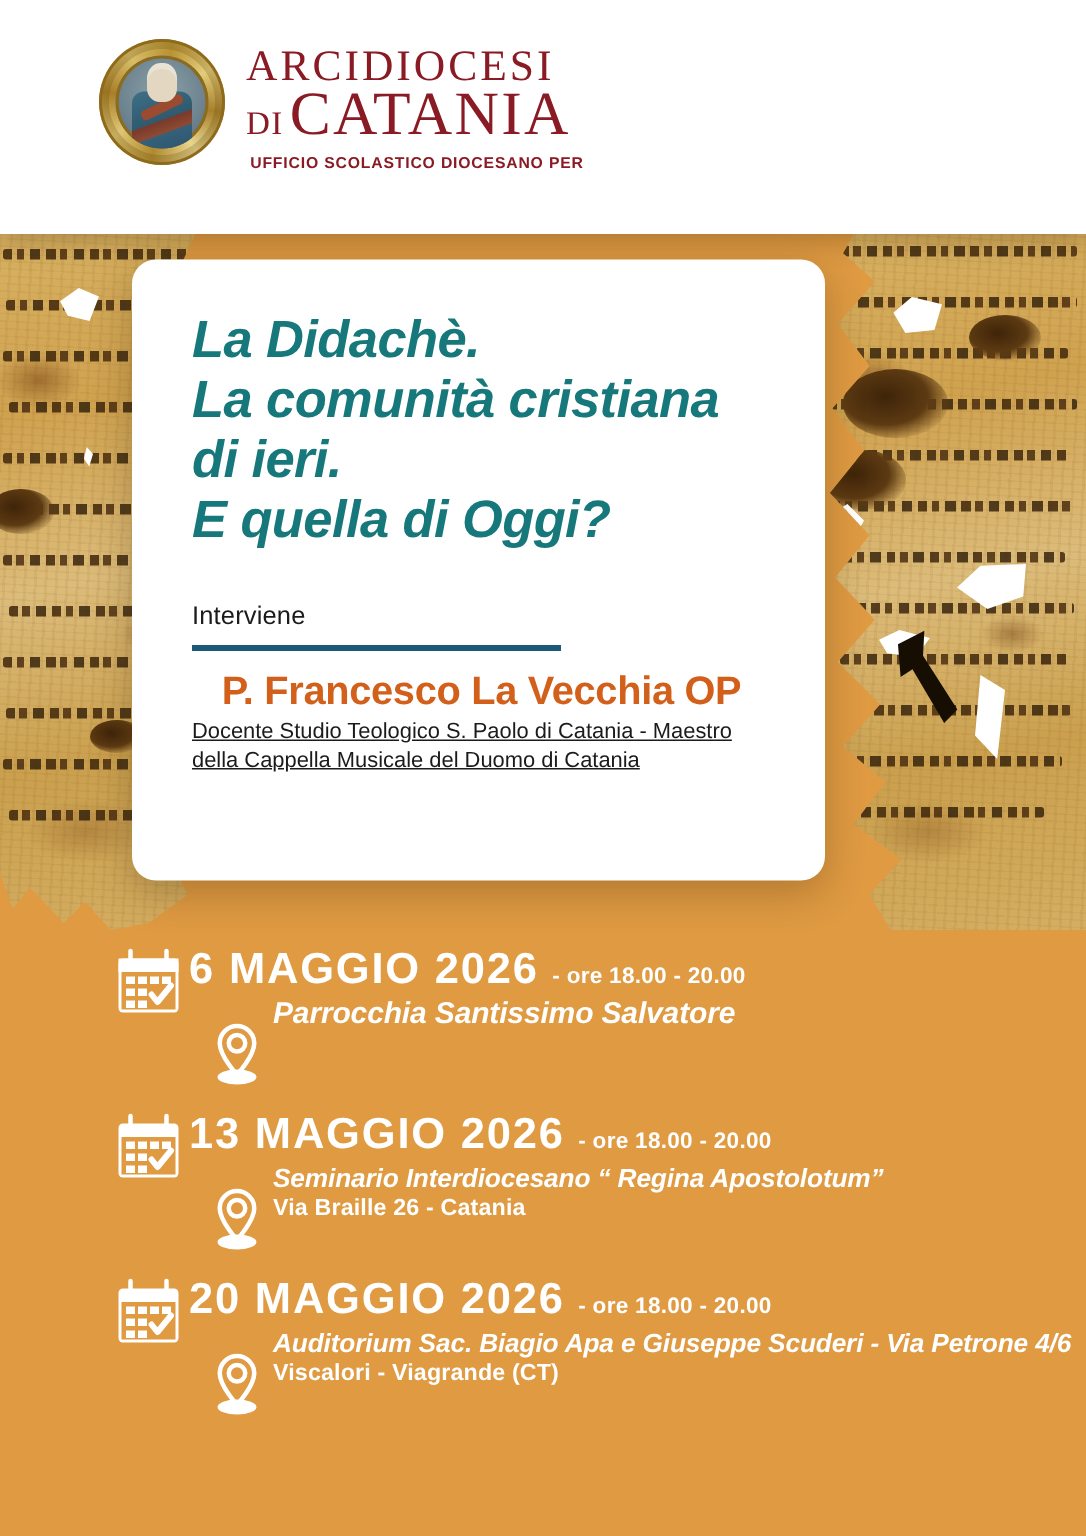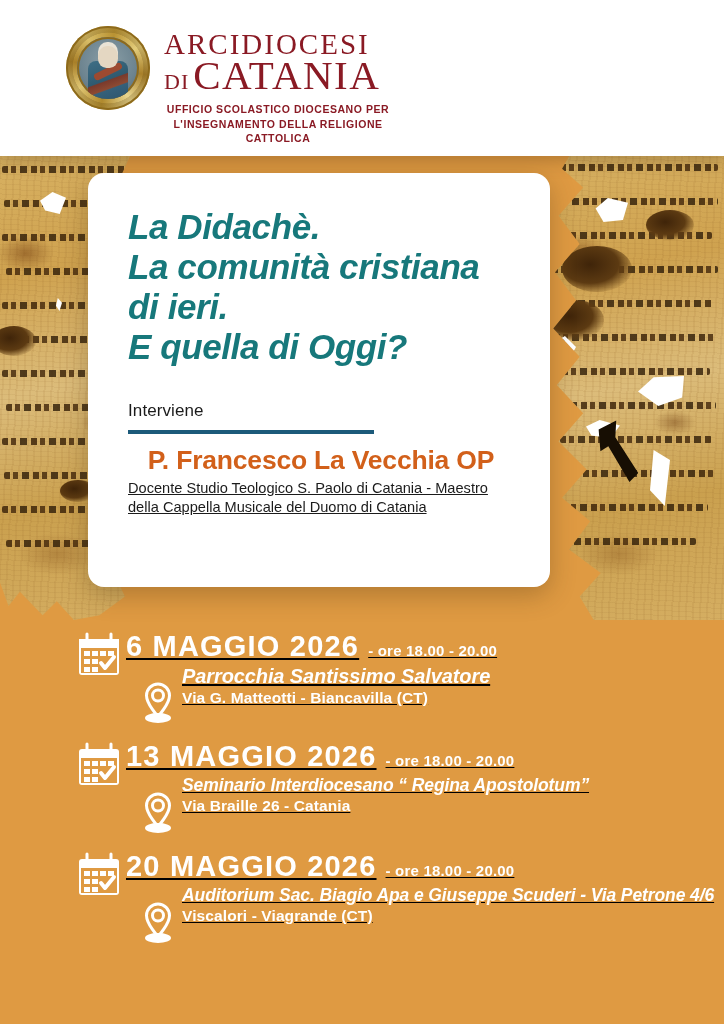--- a/index.html
+++ b/index.html
@@ -198,21 +198,21 @@
     margin-top:11px; color:#d2601a; font-weight:bold; font-size:26.5px; letter-spacing:-.2px;text-align:center;
   }
   .speaker-role {
     margin-top:3px; color:#1b1b1b; font-size:14.6px; line-height:1.34; max-width:400px;text-decoration:underline;
   }
 
   
   .events { position:absolute; left:0; top:630px; width:724px; z-index:6; }
   .event { position:relative; padding-left:80px; min-height:104px; margin-bottom:6px; }
   .event { padding-left:0; }
-  .event-inner { position:relative; padding-left:146px;text-decoration:underline; }
+  .event-inner { position:relative; padding-left:146px; }
   .cal-wrap { position:absolute; left:76px; top:2px; width:46px; height:46px; }
   .pin-wrap { position:absolute; left:138px; top:50px; width:40px; height:44px; }
 
   .date-line { display:flex; align-items:baseline; gap:9px; }
   .date-big {
     color:#ffffff; font-weight:bold; font-size:29px; letter-spacing:1.2px; white-space:nowrap;
   }
   .date-time {
     color:#ffffff; font-weight:bold; font-size:15px; letter-spacing:.2px; white-space:nowrap;
   }
@@ -305,21 +305,20 @@
           <div class="seal-text"></div>
         </div>
         <div class="logo-words">
           <div class="word-arcidiocesi">ARCIDIOCESI</div>
           <div class="word-di-catania">
             <span class="word-di">DI</span>
             <span class="word-catania">CATANIA</span>
           </div>
           <div class="sub-ufficio">
             <div>UFFICIO SCOLASTICO DIOCESANO PER</div>
-            <div>L'INSEGNAMENTO DELLA RELIGIONE CATTOLICA</div>
           </div>
         </div>
       </div>
 
 
     </div>
   </div>
 
   <div class="card">
     <div class="title">
@@ -367,21 +366,20 @@
           <span class="date-time">- ore 18.00 - 20.00</span>
         </div>
         <div class="pin-wrap">
           <svg viewBox="0 0 40 44" width="40" height="44" aria-hidden="true">
             <ellipse cx="20" cy="38" rx="13" ry="5" fill="#ffffff"></ellipse>
             <path d="M20 4 a11.5 11.5 0 0 1 11.5 11.5 c0 8.5 -11.5 21 -11.5 21 s-11.5 -12.5 -11.5 -21 A11.5 11.5 0 0 1 20 4 z" fill="none" stroke="#ffffff" stroke-width="3"></path>
             <circle cx="20" cy="15.5" r="5.5" fill="none" stroke="#ffffff" stroke-width="3"></circle>
           </svg>
         </div>
         <div class="venue">Parrocchia Santissimo Salvatore</div>
-        <div class="address">Via G. Matteotti - Biancavilla (CT)</div>
       </div>
     </div>
 
     <div class="event event-2">
       <div class="cal-wrap">
         <svg viewBox="0 0 46 46" width="46" height="46" aria-hidden="true">
           <rect x="3" y="7" width="40" height="36" rx="3" fill="#ffffff"></rect>
           <rect x="5" y="16" width="36" height="25" fill="#df9a42"></rect>
           <path d="M11 2 v7" stroke="#ffffff" stroke-width="3" fill="none" stroke-linecap="round"></path>
           <path d="M35 2 v7" stroke="#ffffff" stroke-width="3" fill="none" stroke-linecap="round"></path>

